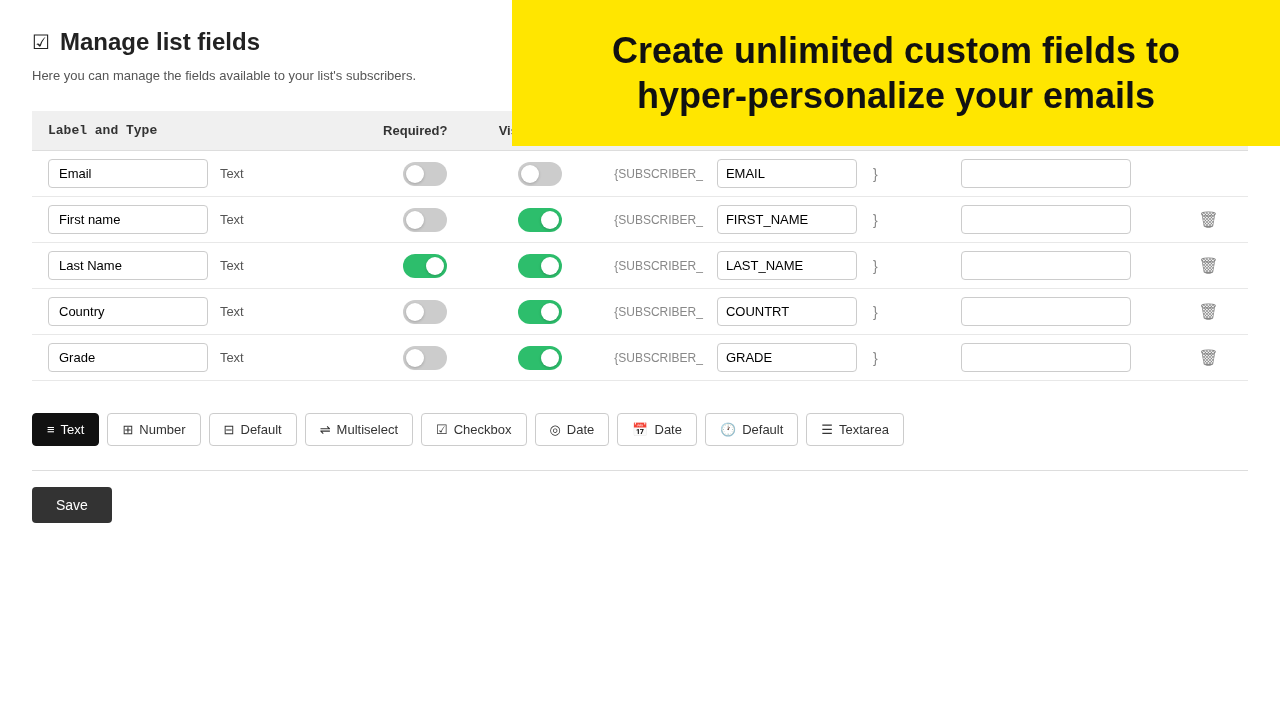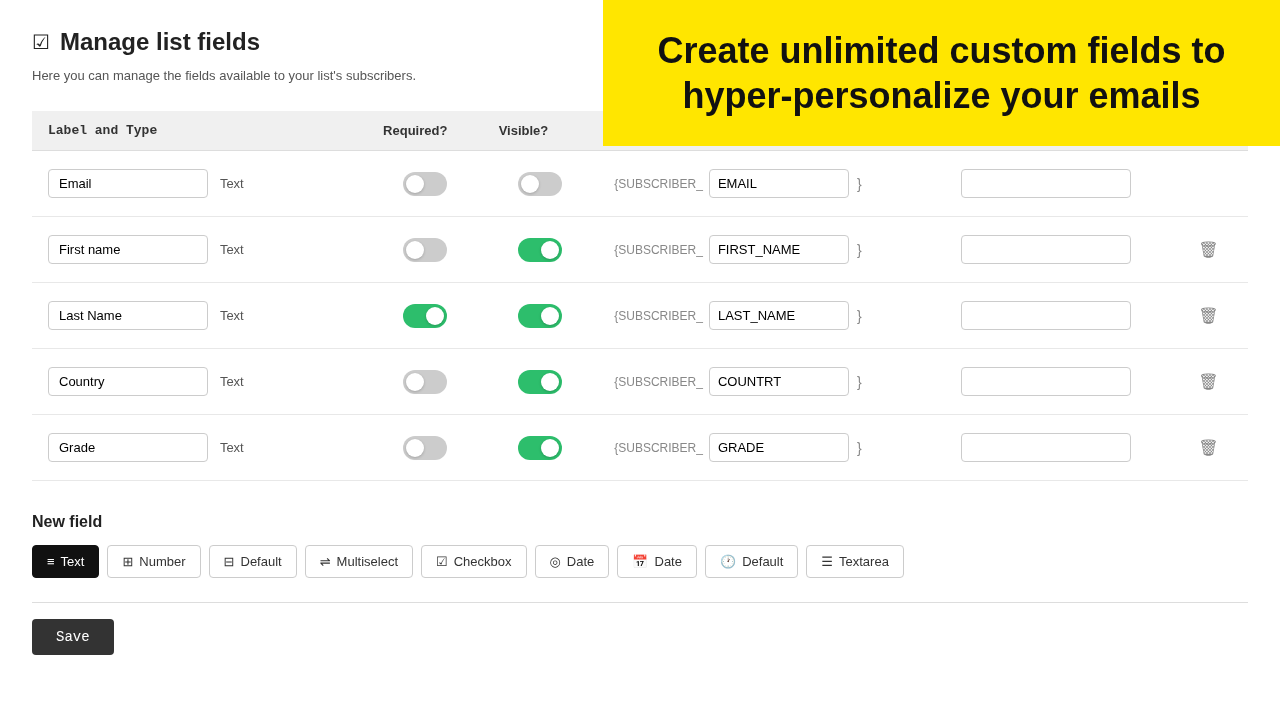--- a/index.html
+++ b/index.html
@@ -4,21 +4,21 @@
   <style>
     * { box-sizing: border-box; margin: 0; padding: 0; }
     body { font-family: -apple-system, BlinkMacSystemFont, 'Segoe UI', Arial, sans-serif; background: #fff; color: #222; font-size: 14px; }
 
     .page-wrapper { width: 1280px; min-height: 720px; position: relative; overflow: hidden; }
 
     
     .banner {
       position: absolute;
       top: 0; right: 0;
-      width: 677px;
+      width: 768px;
       background: #FFE600;
       padding: 28px 40px;
       z-index: 10;
     }
     .banner-text {
       font-size: 36px;
       font-weight: 900;
       text-align: center;
       line-height: 1.25;
       color: #111;
@@ -30,21 +30,21 @@
     .page-title-row { display: flex; align-items: center; gap: 10px; margin-bottom: 12px; }
     .page-title-icon { font-size: 20px; }
     .page-title { font-size: 24px; font-weight: 700; }
     .page-subtitle { color: #555; font-size: 13px; margin-bottom: 28px; }
 
     
     .fields-table { width: 100%; border-collapse: collapse; }
     .fields-table thead tr { background: #f0f0f0; }
     .fields-table thead th { padding: 12px 16px; text-align: left; font-weight: 600; font-size: 13px; color: #333; border-bottom: 1px solid #ddd; }
     .fields-table tbody tr { border-bottom: 1px solid #e8e8e8; }
-    .fields-table tbody td { padding: 18px 16px; vertical-align: middle; }
+    .fields-table tbody td { padding: 8px 16px; vertical-align: middle; }
 
     
     .label-input {
       border: 1px solid #ccc;
       border-radius: 4px;
       padding: 6px 10px;
       font-size: 13px;
       width: 160px;
       background: #fff;
     }
@@ -69,21 +69,21 @@
       width: 18px; height: 18px;
       background: #fff;
       border-radius: 50%;
       transition: left 0.2s;
       box-shadow: 0 1px 3px rgba(0,0,0,0.2);
     }
     .toggle.off::after { left: 3px; }
     .toggle.on::after { left: 23px; }
 
     
-    .tag-cell { display: flex; align-items: center; gap: 6px; font-size: 13px; }
+    .tag-cell { display: flex; align-items: center; gap: 14px; font-size: 13px; }
     .tag-prefix { color: #888; font-size: 12px; }
     .tag-input {
       border: 1px solid #ccc;
       border-radius: 4px;
       padding: 6px 8px;
       font-size: 13px;
       width: 140px;
       background: #fff;
     }
     .tag-suffix { color: #888; font-size: 14px; margin-left: 2px; }
@@ -135,21 +135,20 @@
 
     .save-btn {
       margin-top: 16px;
       background: #333;
       color: #fff;
       border: none;
       border-radius: 4px;
       padding: 10px 24px;
       font-size: 14px;
       cursor: pointer;
-      font-family: Liberation Mono, monospace;
     }
 
     .th-label-type { width: 290px; font-family: Liberation Mono, monospace; }
     .th-required { width: 100px; text-align: center; }
     .th-visible { width: 100px; text-align: center; }
     .th-tag { width: 300px; }
     .th-default { width: 200px; }
     .th-actions { width: 40px; }
 
     .td-required, .td-visible { text-align: center; }
@@ -308,21 +307,20 @@
       <span class="tag-suffix">}</span>
     </div>
   </td>
             <td><input class="default-input" value="" style=""></td>
             <td><button class="delete-btn">🗑</button></td>
           </tr>
         </tbody>
     </table>
 
     <div class="new-field-section">
-      <div class="new-field-label">New field</div>
       <div class="field-type-buttons" id="field-type-buttons">
       <button class="field-type-btn active">
             <span class="btn-icon">≡</span>
             <span>Text</span>
           </button>
           <button class="field-type-btn">
             <span class="btn-icon">⊞</span>
             <span>Number</span>
           </button>
           <button class="field-type-btn">

